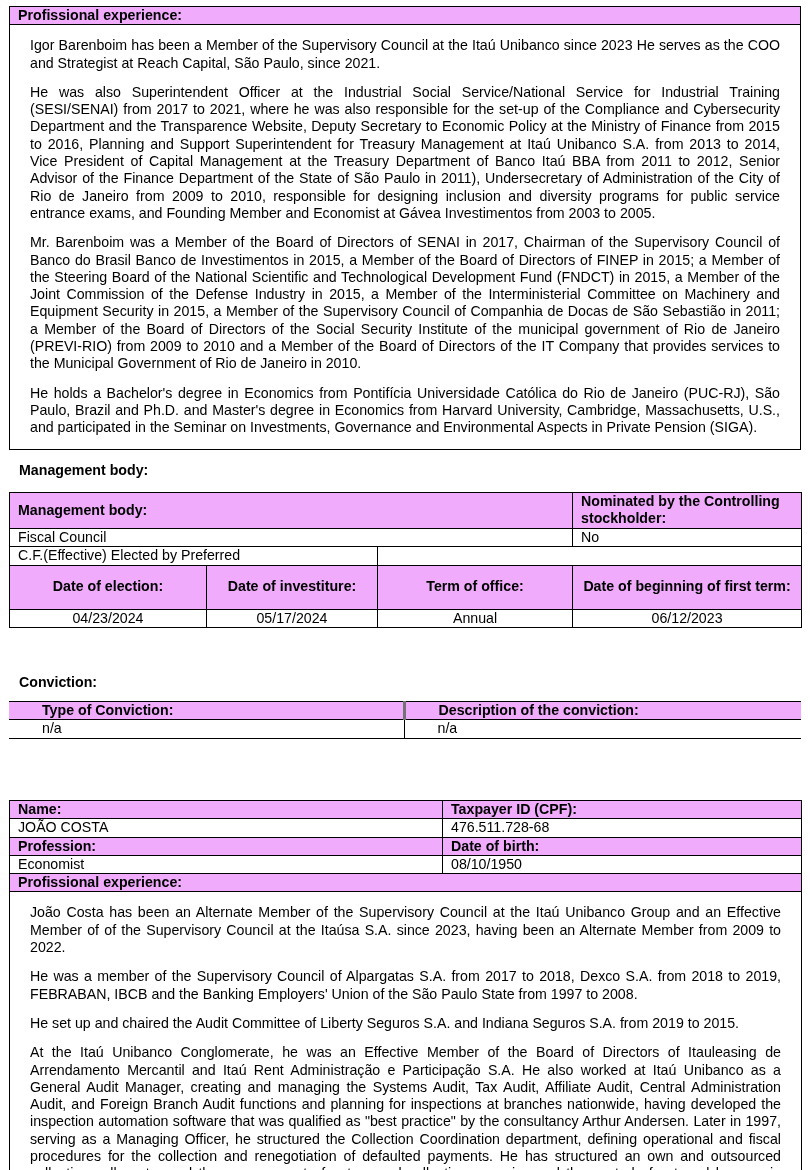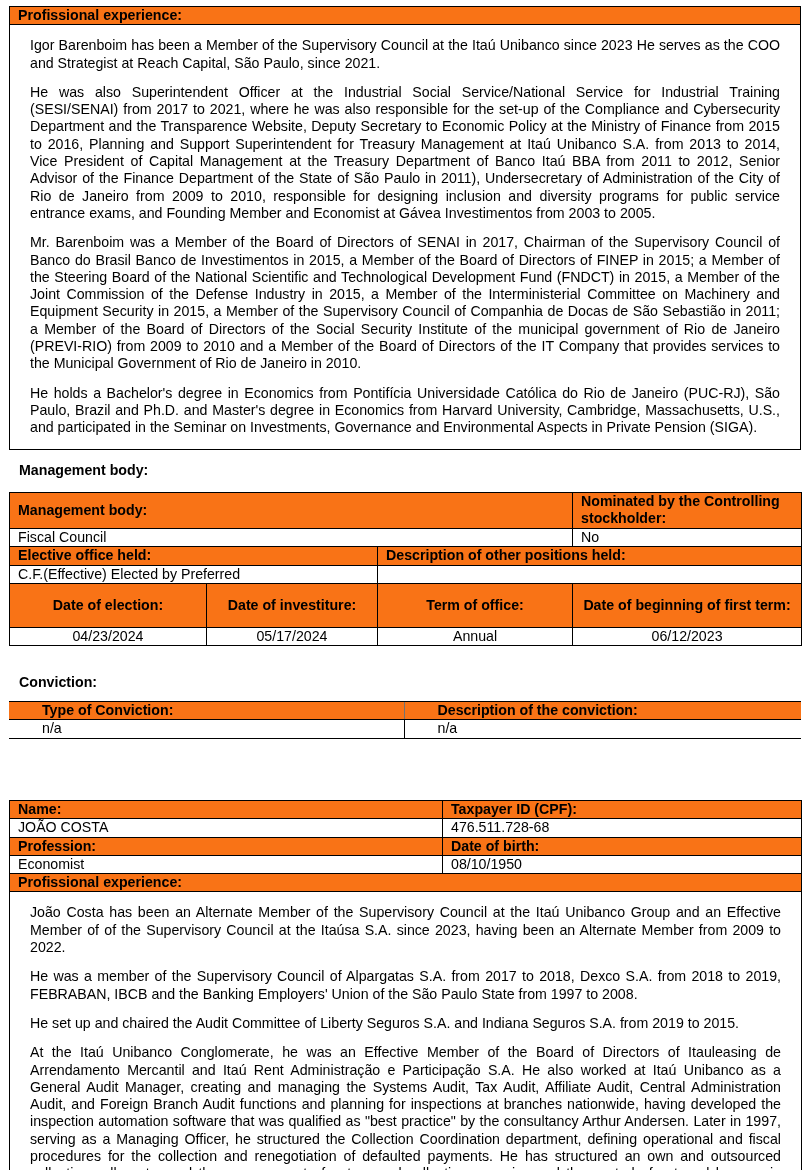--- a/index.html
+++ b/index.html
@@ -4,21 +4,21 @@
 <style>
   html, body { margin: 0; padding: 0; background: #ffffff; }
   body {
     width: 810px; height: 1170px; overflow: hidden; position: relative;
     font-family: "Liberation Sans", "DejaVu Sans", sans-serif;
     color: #000; font-size: 14.2px;
   }
   .block { position: absolute; left: 9px; width: 792px; }
   table { border-collapse: collapse; width: 100%; table-layout: fixed; }
   td { border: 1px solid #000; padding: 0 8px; vertical-align: top; line-height: 17.3px; }
-  .hdr { background: #f97316; font-weight: bold; }
+  .hdr { background: #f0abfc; font-weight: bold; }
   .ctr { text-align: center; vertical-align: middle; }
   .just { text-align: justify; }
   .para { margin: 12px; }
   .section-title { position: absolute; left: 19px; font-weight: bold; font-size: 14.2px; }
   .noside td { border-left: none; border-right: none; padding-left: 33px; }
 </style>
 </head>
 <body>
 
 <div class="block" style="top:6px;">
@@ -51,24 +51,20 @@
     <tbody>
         <tr style="height:36px;">
       <td class="hdr" colspan="3" style="vertical-align:middle;">Management body:</td>
       <td class="hdr">Nominated by the Controlling stockholder:</td>
     </tr>
     <tr>
       <td colspan="3">Fiscal Council</td>
       <td>No</td>
     </tr>
     <tr>
-      <td class="hdr" colspan="2">Elective office held:</td>
-      <td class="hdr" colspan="2">Description of other positions held:</td>
-    </tr>
-    <tr>
       <td colspan="2">C.F.(Effective) Elected by Preferred</td>
       <td colspan="2"></td>
     </tr>
     <tr style="height:44px;">
       <td class="hdr ctr">Date of election:</td>
       <td class="hdr ctr">Date of investiture:</td>
       <td class="hdr ctr">Term of office:</td>
       <td class="hdr ctr">Date of beginning of first term:</td>
     </tr>
     <tr>
@@ -84,21 +80,21 @@
 <div class="section-title" style="top:674px;">Conviction:</div>
 <div class="block" style="top:701px;">
   <table class="noside">
     <colgroup>
         <col style="width:395px">
         <col style="width:397px">
       </colgroup>
     <tbody>
         <tr>
       <td class="hdr" style="border-left:none;">Type of Conviction:</td>
-      <td class="hdr" style="border-left:1px solid #737373;">Description of the conviction:</td>
+      <td class="hdr" style="border-left:3px solid #737373;">Description of the conviction:</td>
     </tr>
     <tr>
       <td>n/a</td>
       <td style="border-left:1px solid #000;">n/a</td>
     </tr>
   </tbody>
     </table>
 </div>
 
 <div class="section-title" style="top:801px;">Administrator:</div>

